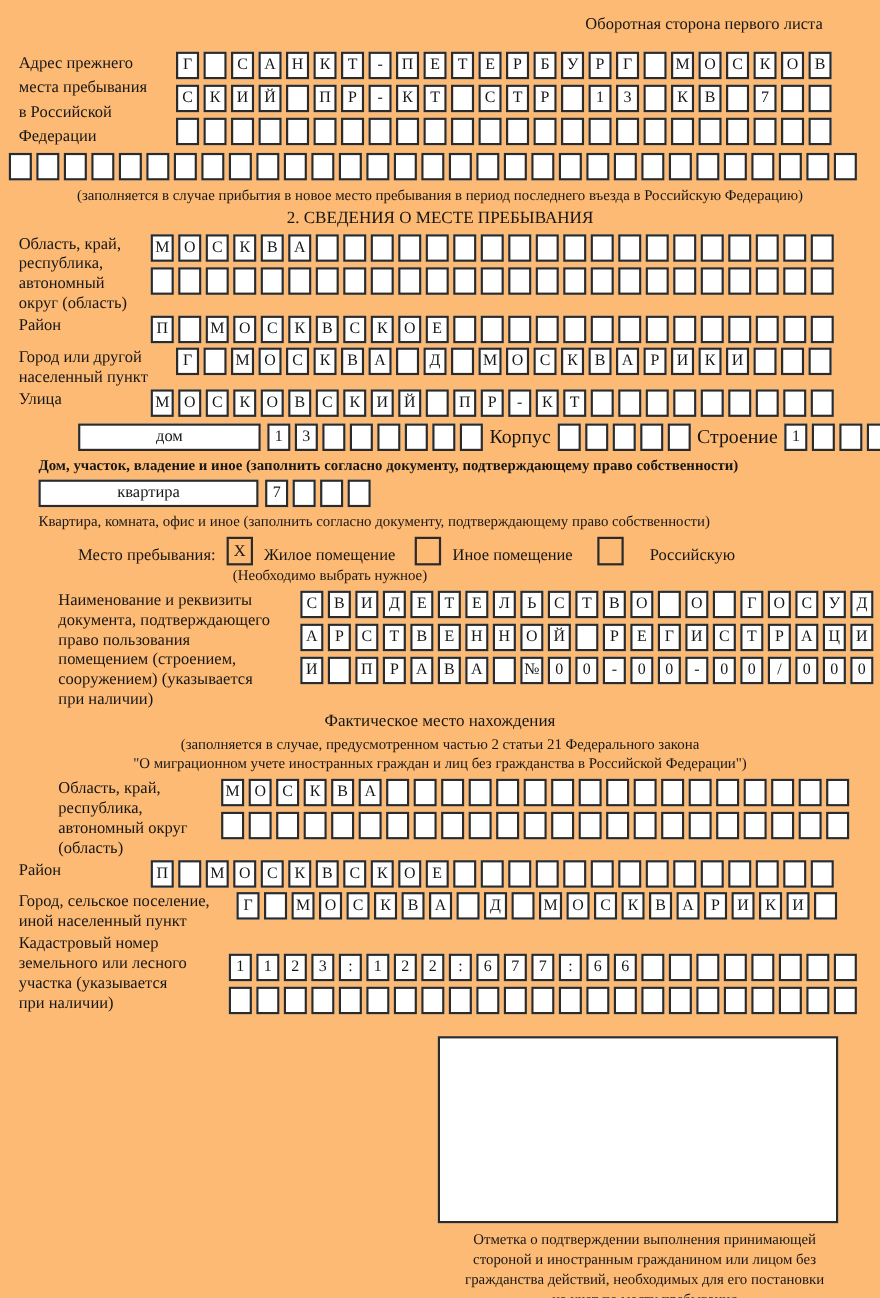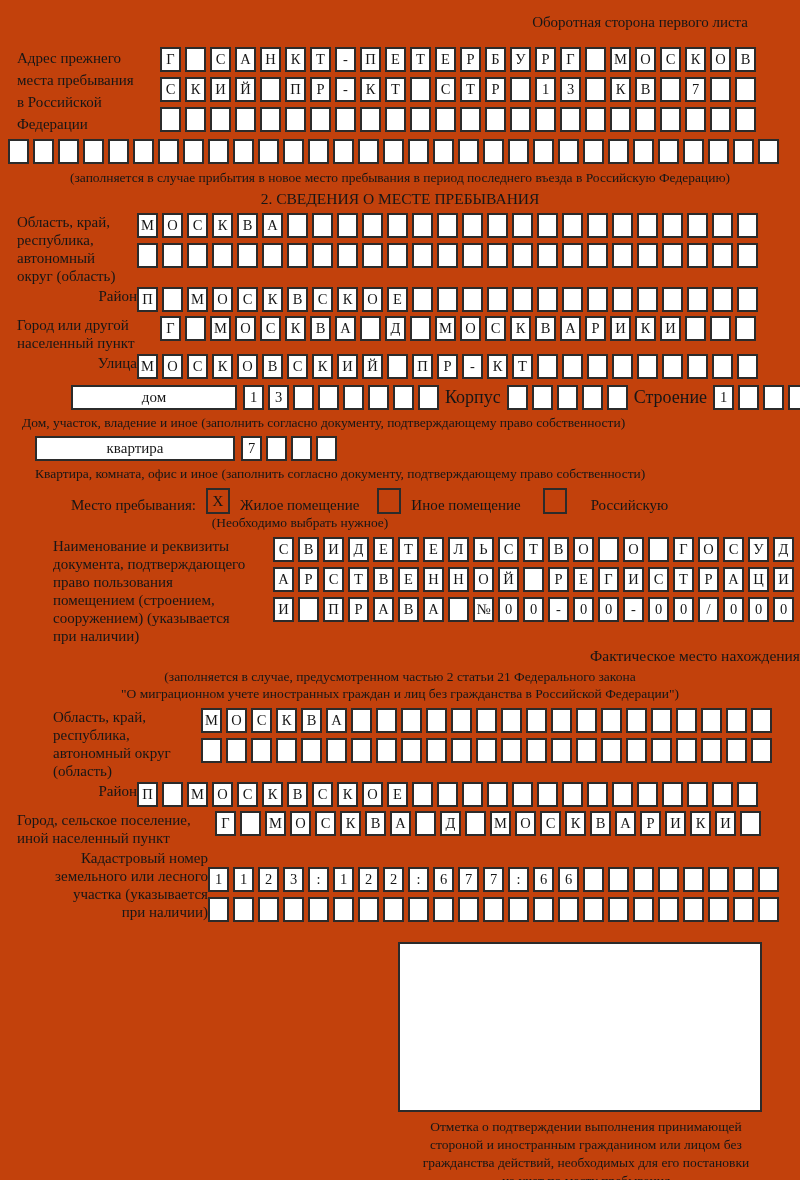--- a/index.html
+++ b/index.html
@@ -1,17 +1,17 @@
 <!DOCTYPE html>
 <html><head>
 <meta charset="utf-8">
 <style>
   html,body{margin:0;padding:0;background:#fff;}
   .page{
-    position:relative;width:800px;height:1180px;background:#c2410c;
+    position:relative;width:800px;height:1180px;background:#fdba74;
     font-family:"Liberation Serif","DejaVu Serif",serif;color:#161616;
     overflow:hidden;box-sizing:border-box;
   }
   .header-note{padding:14px 52px 0 0;text-align:right;font-size:15px;}
   .lbl{flex:none;white-space:pre-line;font-size:15px;line-height:18px;}
   .lbl.tall{line-height:22px;}
   .w143{width:143px;} .w120{width:120px;} .w220{width:220px;}
   .w148{width:148px;} .w198{width:198px;} .w191{width:191px;}
   .block{display:flex;margin-left:17px;align-items:flex-start;}
   .rows{display:flex;flex-direction:column;gap:5px;}
@@ -35,21 +35,21 @@
   .stay-row{display:flex;margin-left:35px;align-items:flex-end;font-size:15px;}
   .checkbox{
     box-sizing:border-box;flex:none;width:24px;height:26px;border:2px solid #2b2b2b;
     display:flex;align-items:center;justify-content:center;font-size:15px;margin:0 10px;
   }
   .choose-note{margin-left:150px;width:300px;text-align:center;}
   .cad-rows{margin-top:18px;}
   .stamp-wrap{margin:20px 0 0 398px;width:376px;}
   .stamp-box{box-sizing:border-box;width:364px;height:170px;border:2px solid #2b2b2b;background:#fff;}
   .stamp-caption{margin-top:6px;text-align:center;font-size:13.5px;line-height:18px;white-space:pre-line;}
-  .mt2{margin-top:2px;text-align:right;}.mt3{margin-top:3px;}.mt4{margin-top:4px;}.mt5{margin-top:5px;}
+  .mt2{margin-top:2px;}.mt3{margin-top:3px;}.mt4{margin-top:4px;}.mt5{margin-top:5px;}
   .mt6{margin-top:6px;padding-left:36px;}.mt16{margin-top:16px;}
 </style>
 </head>
 <body>
 
 <div class="page">
 
   <div class="header-note">Оборотная сторона первого листа</div>
 
   <div class="block mt16">
@@ -352,21 +352,21 @@
         <div class="cell"></div>
       </div>
     <div class="inline-lbl">Строение</div>
     <div class="boxrow">
         <div class="cell">1</div>
         <div class="cell"></div>
         <div class="cell"></div>
         <div class="cell"></div>
       </div>
   </div>
-  <div class="note mt4" style="margin-left:22px;">Дом, участок, владение и иное (заполнить согласно документу, подтверждающему право собственности)</div>
+  <div class="note mt4" style="margin-left:35px;font-weight:bold;">Дом, участок, владение и иное (заполнить согласно документу, подтверждающему право собственности)</div>
 
   <div class="apt-row mt5">
     <div class="widebox" style="width:200px;">квартира</div>
     <div class="boxrow gap6">
         <div class="cell">7</div>
         <div class="cell"></div>
         <div class="cell"></div>
         <div class="cell"></div>
       </div>
   </div>

